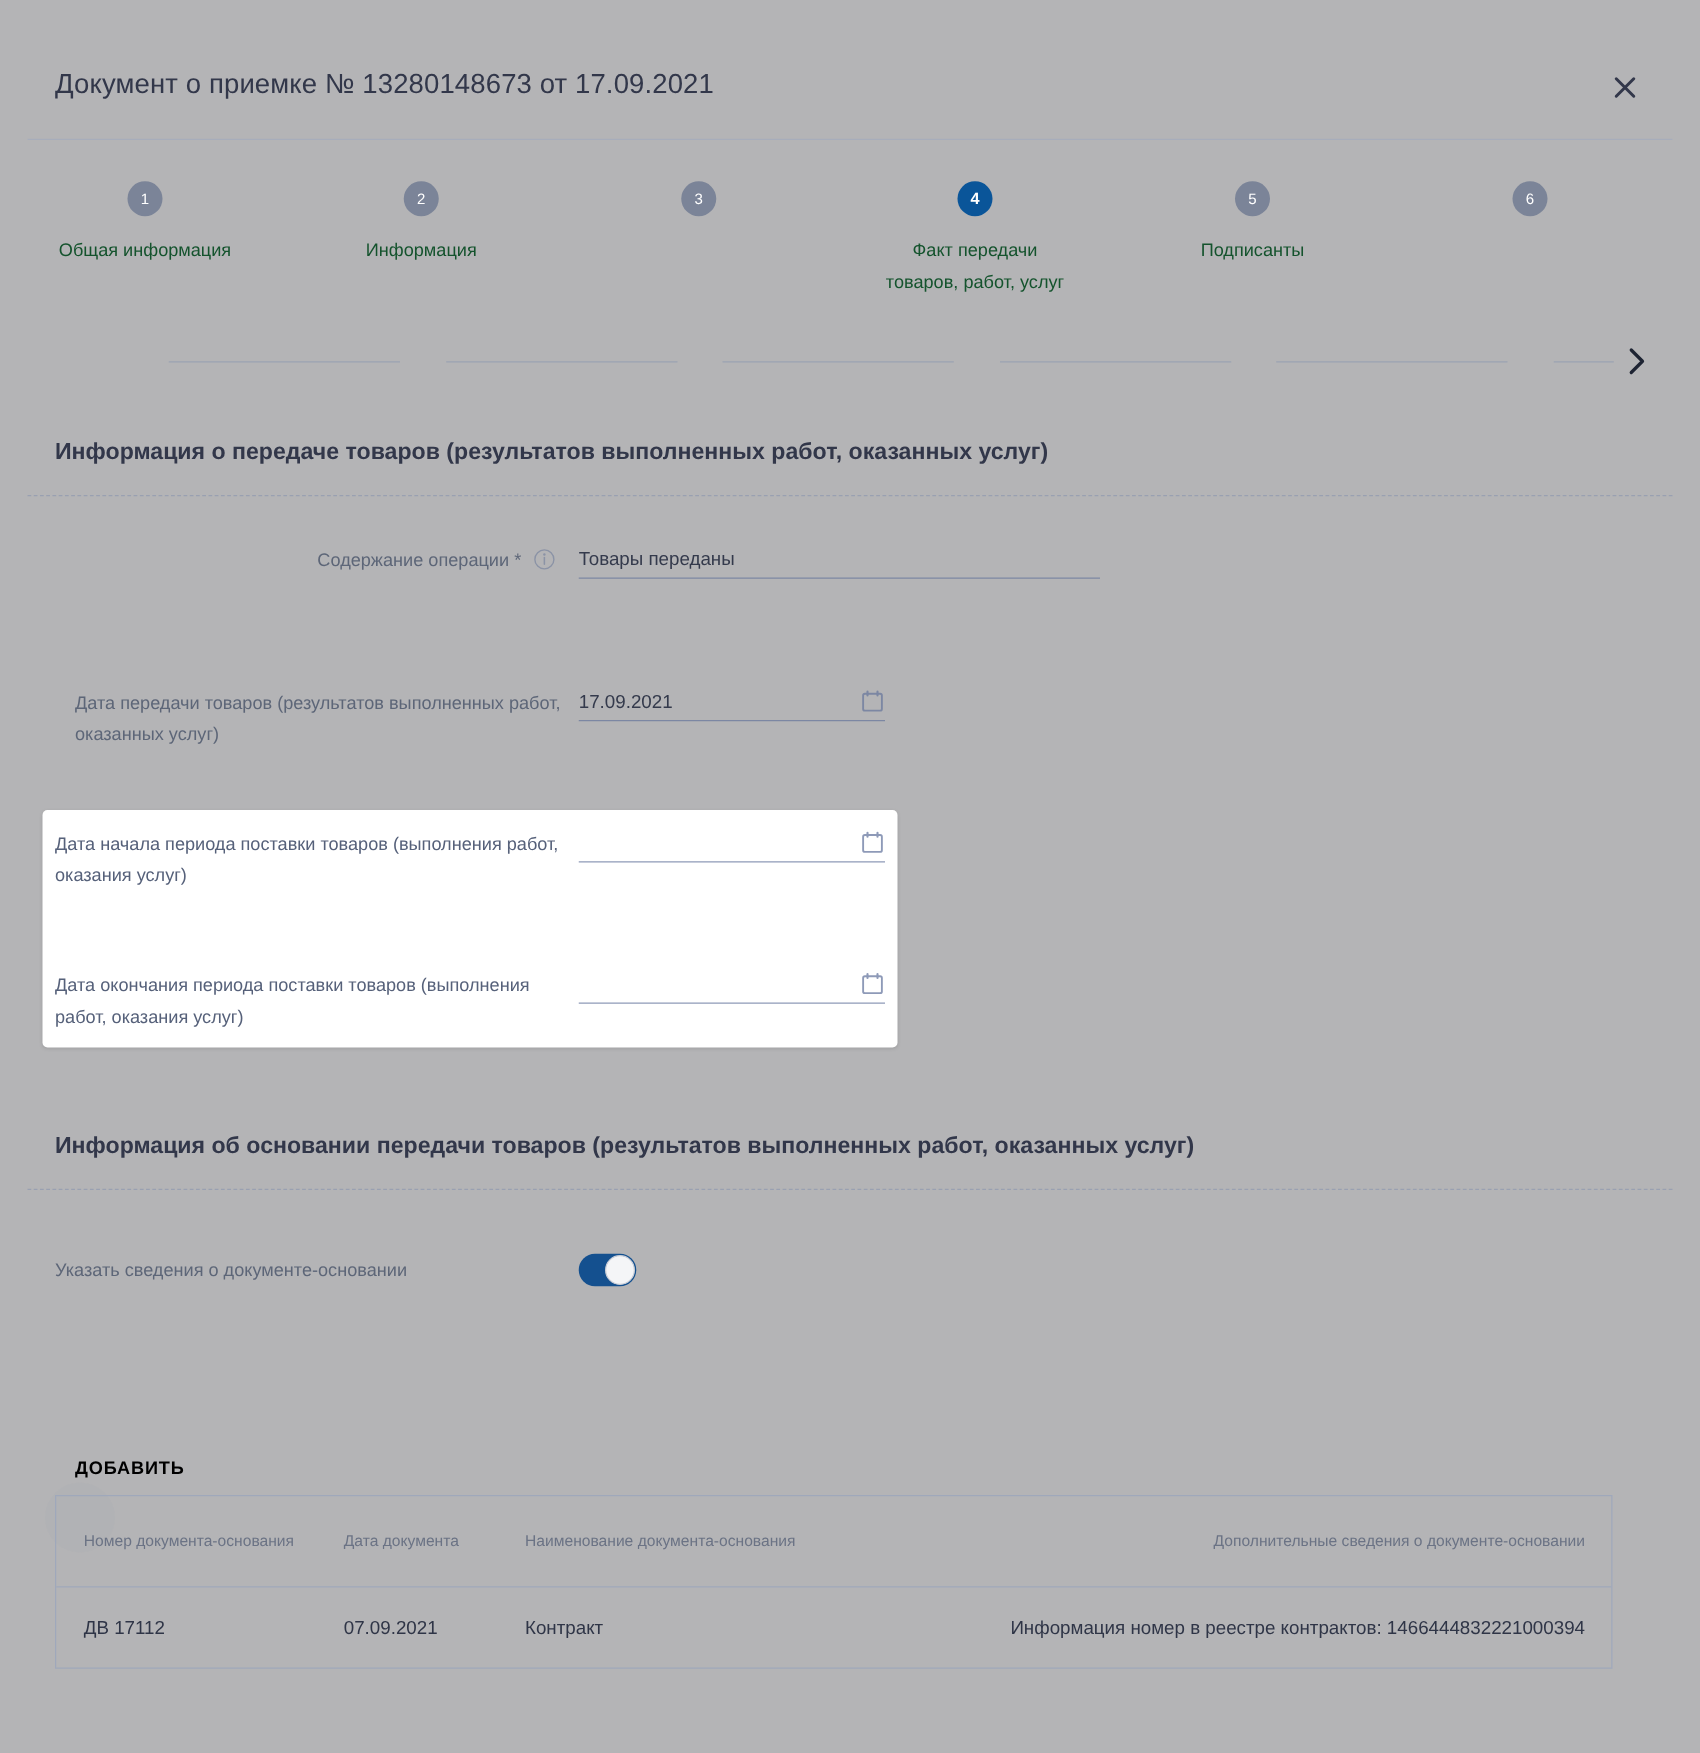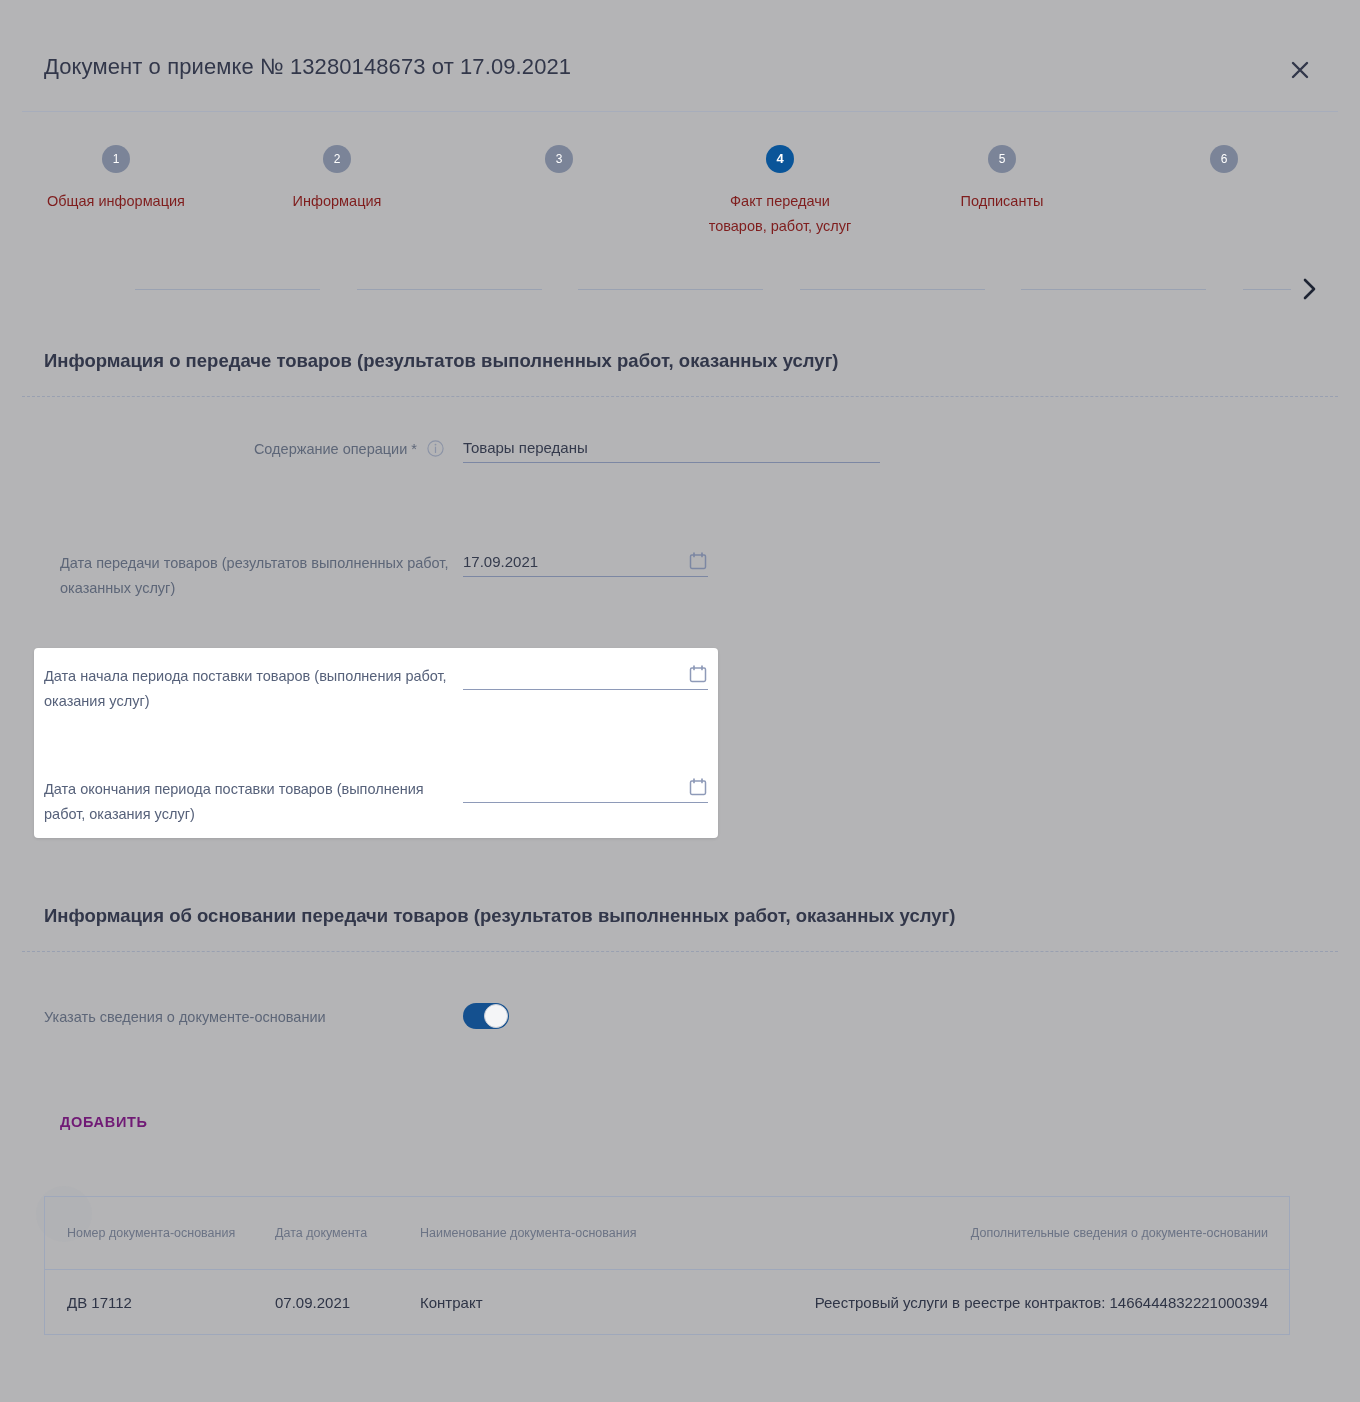--- a/index.html
+++ b/index.html
@@ -80,21 +80,21 @@
   .step.active .step-circle {
     background: #0a5599;
     color: #ffffff;
     font-weight: bold;
     font-size: 13px;
   }
   .step-label {
     margin-top: 16px;
     font-size: 14.5px;
     line-height: 25px;
-    color: #7f1d1d;
+    color: #14532d;
     padding: 0 14px;
   }
   .step-line {
     position: absolute;
     top: 159px;
     height: 1px;
     background: #9aa2b2;
   }
   .stepper-next {
     position: absolute;
@@ -185,25 +185,25 @@
     border-radius: 50%;
     background: #f4f5f7;
     border: 1px solid #c9cdd6;
     box-sizing: border-box;
   }
 
   
   .add-btn {
     position: absolute;
     left: 60px;
-    top: 1114px;
+    top: 1167px;
     font-size: 14.5px;
     font-weight: bold;
     letter-spacing: 0.7px;
-    color: #701a75;
+    color: #000000;
     cursor: pointer;
   }
 
   
   .table {
     position: absolute;
     left: 44px;
     top: 1196px;
     width: 1246px;
     border: 1px solid #9fa8bb;
@@ -359,15 +359,15 @@
   <div class="tr thead">
     <div class="th c1">Номер документа-основания</div>
     <div class="th c2">Дата документа</div>
     <div class="th c3">Наименование документа-основания</div>
     <div class="th c4">Дополнительные сведения о документе-основании</div>
   </div>
   <div class="tr tbody-row">
     <div class="td c1">ДВ 17112</div>
     <div class="td c2">07.09.2021</div>
     <div class="td c3">Контракт</div>
-    <div class="td c4">Реестровый услуги в реестре контрактов: 1466444832221000394</div>
+    <div class="td c4">Информация номер в реестре контрактов: 1466444832221000394</div>
   </div>
 </div>
 
 </body></html>

